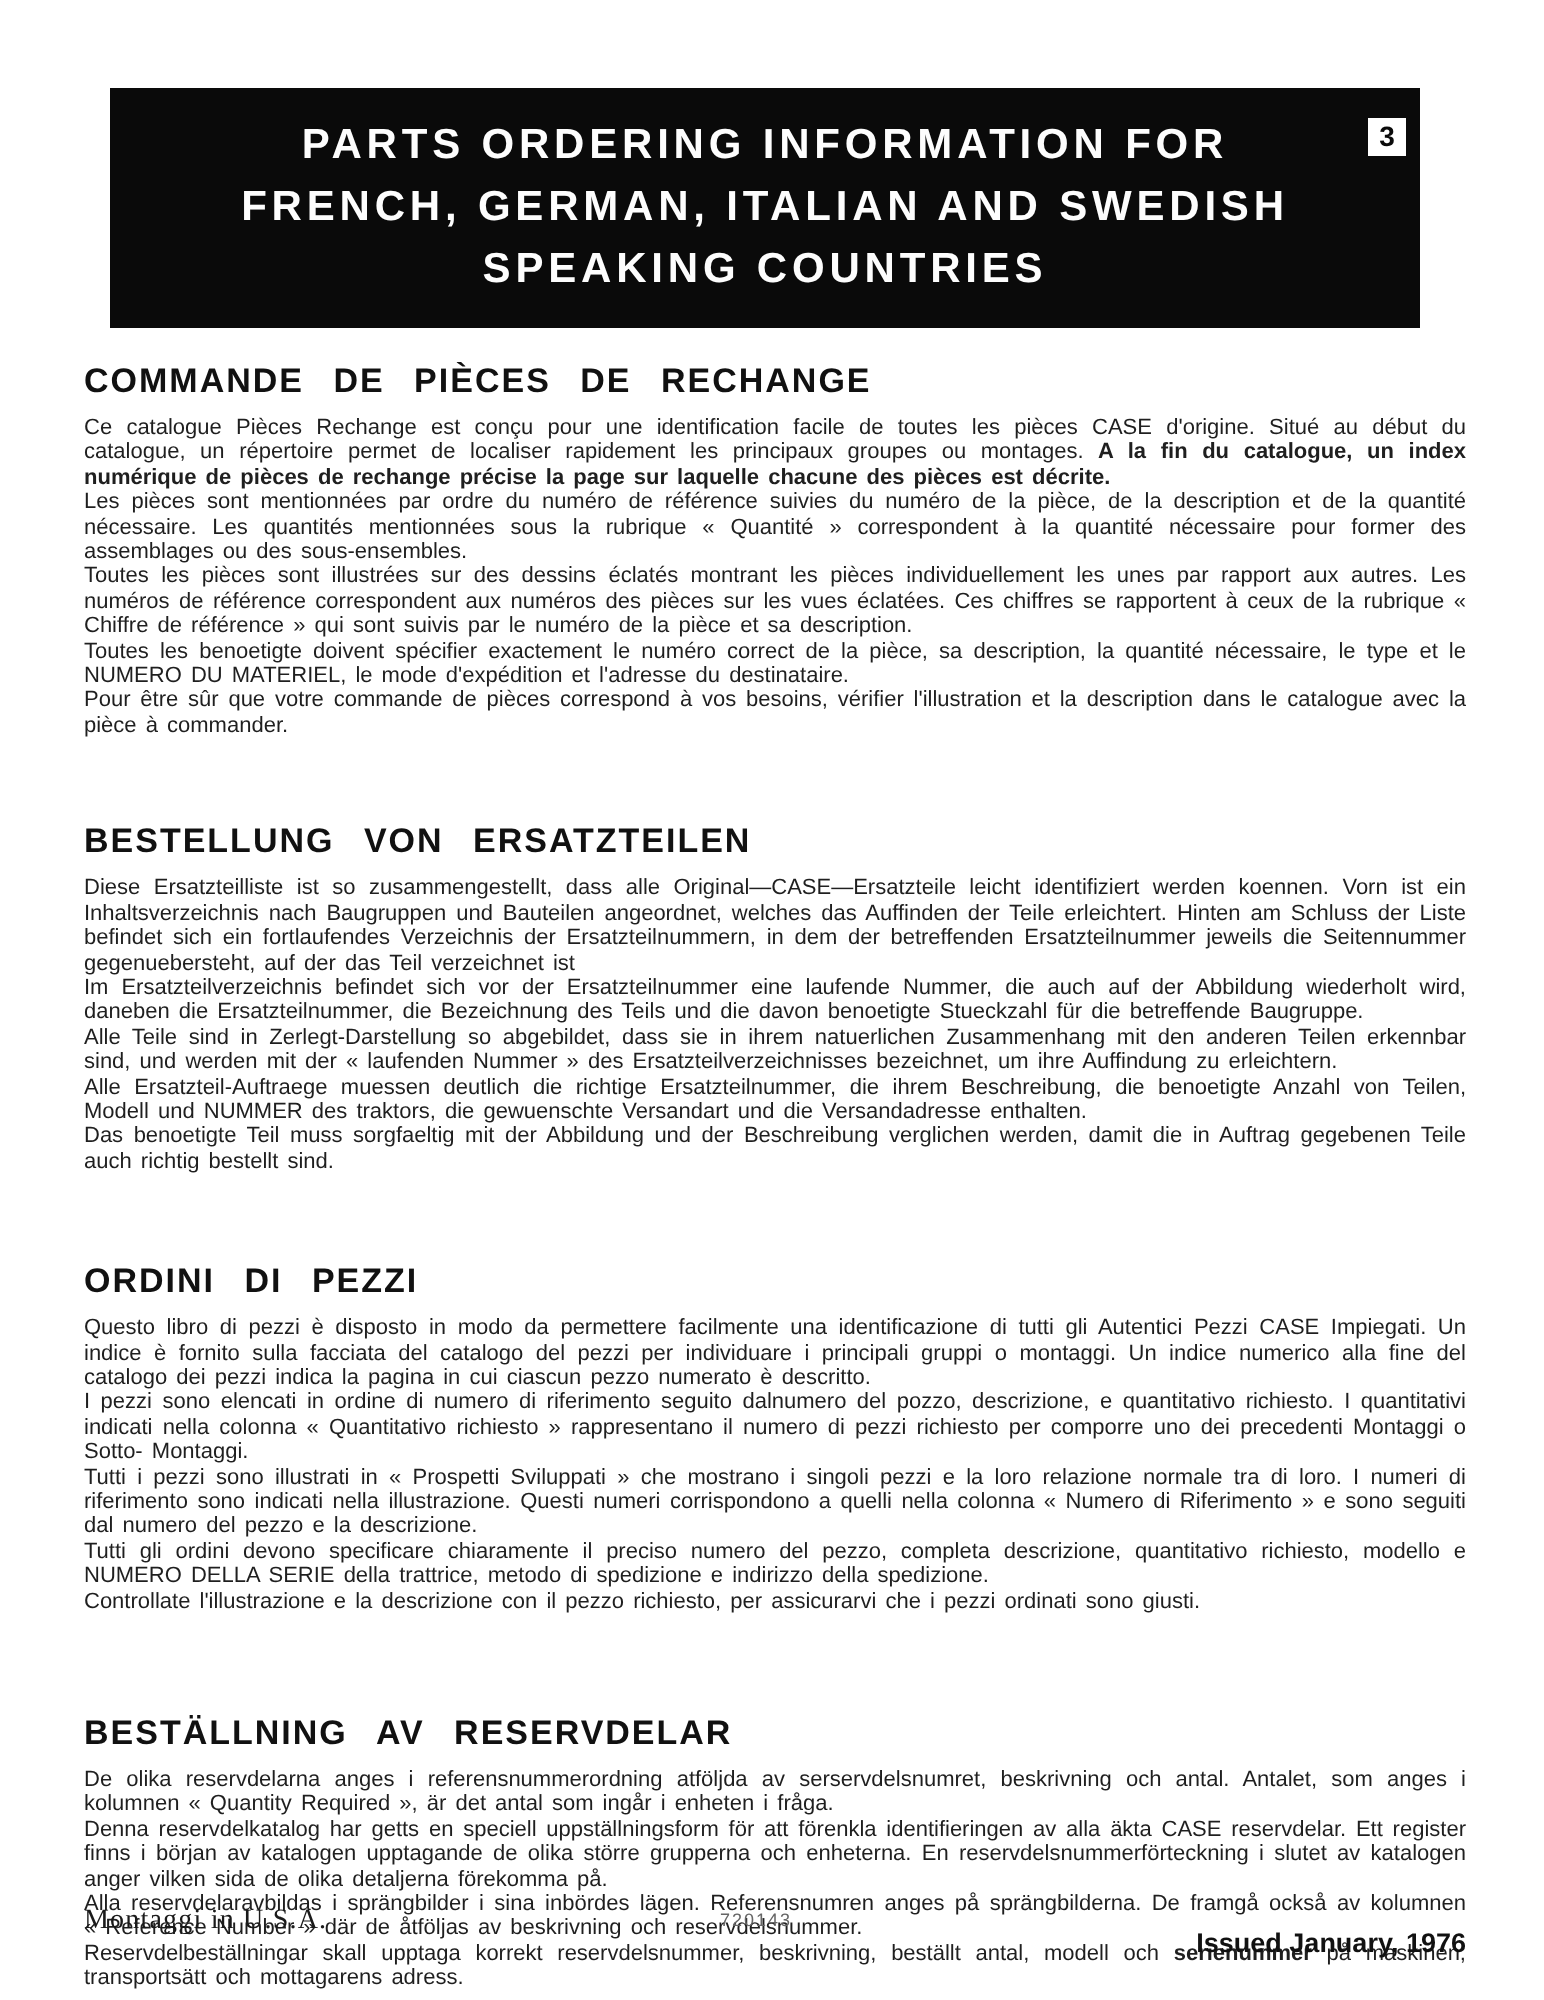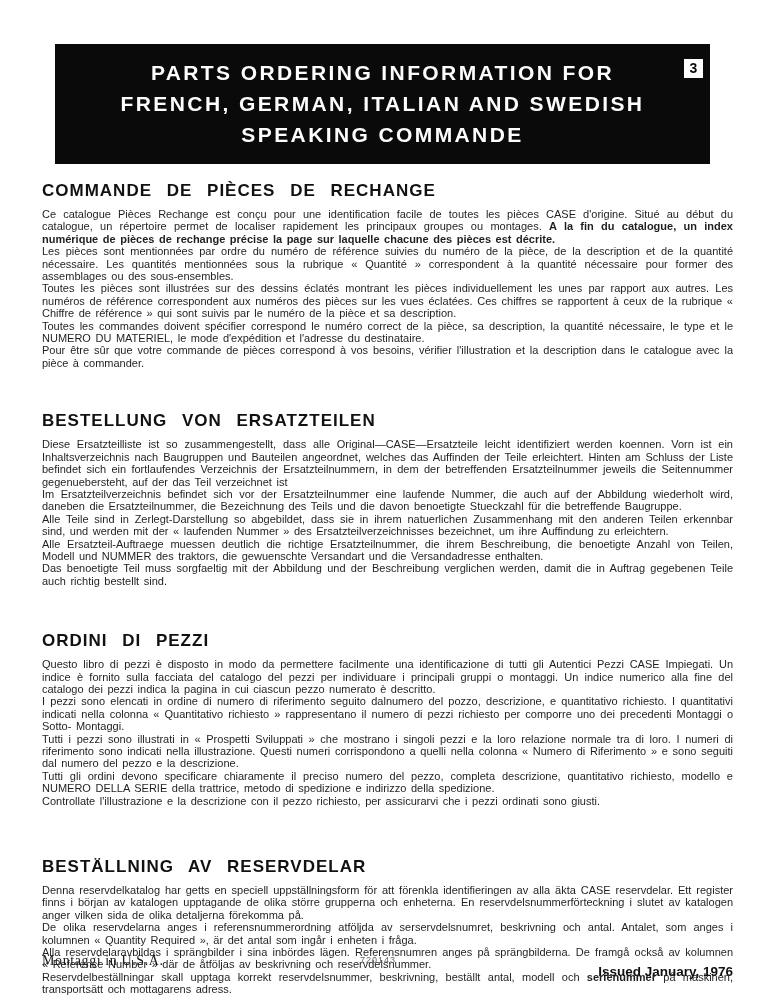--- a/index.html
+++ b/index.html
@@ -93,31 +93,31 @@
   }
 </style>
 </head>
 <body>
 
 <div class="page">
 
   <div class="banner">
     <div class="banner-line">PARTS ORDERING INFORMATION FOR</div>
     <div class="banner-line">FRENCH, GERMAN, ITALIAN AND SWEDISH</div>
-    <div class="banner-line">SPEAKING COMMANDE</div>
+    <div class="banner-line">SPEAKING COUNTRIES</div>
     <div class="page-num-badge">3</div>
   </div>
 
   <section class="lang-section sec-french">
     <h2>COMMANDE DE PIÈCES DE RECHANGE</h2>
     <div class="sec-body">
         <p><span>Ce catalogue Pièces Rechange est conçu pour une identification facile de toutes les pièces CASE d'origine. Situé au début du catalogue, un répertoire permet de localiser rapidement les principaux groupes ou montages. </span><span class="bold">A la fin du catalogue, un index numérique de pièces de rechange précise la page sur laquelle chacune des pièces est décrite.</span></p>
         <p><span>Les pièces sont mentionnées par ordre du numéro de référence suivies du numéro de la pièce, de la description et de la quantité nécessaire. Les quantités mentionnées sous la rubrique « Quantité » correspondent à la quantité nécessaire pour former des assemblages ou des sous-ensembles.</span></p>
         <p><span>Toutes les pièces sont illustrées sur des dessins éclatés montrant les pièces individuellement les unes par rapport aux autres. Les numéros de référence correspondent aux numéros des pièces sur les vues éclatées. Ces chiffres se rapportent à ceux de la rubrique « Chiffre de référence » qui sont suivis par le numéro de la pièce et sa description.</span></p>
-        <p><span>Toutes les commandes doivent spécifier correspond le numéro correct de la pièce, sa description, la quantité nécessaire, le type et le NUMERO DU MATERIEL, le mode d'expédition et l'adresse du destinataire.</span></p>
+        <p><span>Toutes les benoetigte doivent spécifier exactement le numéro correct de la pièce, sa description, la quantité nécessaire, le type et le NUMERO DU MATERIEL, le mode d'expédition et l'adresse du destinataire.</span></p>
         <p><span>Pour être sûr que votre commande de pièces correspond à vos besoins, vérifier l'illustration et la description dans le catalogue avec la pièce à commander.</span></p>
       </div>
   </section>
 
   <section class="lang-section sec-german">
     <h2>BESTELLUNG VON ERSATZTEILEN</h2>
     <div class="sec-body">
         <p><span>Diese Ersatzteilliste ist so zusammengestellt, dass alle Original—CASE—Ersatzteile leicht identifiziert werden koennen. Vorn ist ein Inhaltsverzeichnis nach Baugruppen und Bauteilen angeordnet, welches das Auffinden der Teile erleichtert. Hinten am Schluss der Liste befindet sich ein fortlaufendes Verzeichnis der Ersatzteilnummern, in dem der betreffenden Ersatzteilnummer jeweils die Seitennummer gegenuebersteht, auf der das Teil verzeichnet ist</span></p>
         <p><span>Im Ersatzteilverzeichnis befindet sich vor der Ersatzteilnummer eine laufende Nummer, die auch auf der Abbildung wiederholt wird, daneben die Ersatzteilnummer, die Bezeichnung des Teils und die davon benoetigte Stueckzahl für die betreffende Baugruppe.</span></p>
         <p><span>Alle Teile sind in Zerlegt-Darstellung so abgebildet, dass sie in ihrem natuerlichen Zusammenhang mit den anderen Teilen erkennbar sind, und werden mit der « laufenden Nummer » des Ersatzteilverzeichnisses bezeichnet, um ihre Auffindung zu erleichtern.</span></p>
@@ -133,22 +133,22 @@
         <p><span>I pezzi sono elencati in ordine di numero di riferimento seguito dalnumero del pozzo, descrizione, e quantitativo richiesto. I quantitativi indicati nella colonna « Quantitativo richiesto » rappresentano il numero di pezzi richiesto per comporre uno dei precedenti Montaggi o Sotto- Montaggi.</span></p>
         <p><span>Tutti i pezzi sono illustrati in « Prospetti Sviluppati » che mostrano i singoli pezzi e la loro relazione normale tra di loro. I numeri di riferimento sono indicati nella illustrazione. Questi numeri corrispondono a quelli nella colonna « Numero di Riferimento » e sono seguiti dal numero del pezzo e la descrizione.</span></p>
         <p><span>Tutti gli ordini devono specificare chiaramente il preciso numero del pezzo, completa descrizione, quantitativo richiesto, modello e NUMERO DELLA SERIE della trattrice, metodo di spedizione e indirizzo della spedizione.</span></p>
         <p><span>Controllate l'illustrazione e la descrizione con il pezzo richiesto, per assicurarvi che i pezzi ordinati sono giusti.</span></p>
       </div>
   </section>
 
   <section class="lang-section sec-swedish">
     <h2>BESTÄLLNING AV RESERVDELAR</h2>
     <div class="sec-body">
+        <p><span>De olika reservdelarna anges i referensnummerordning atföljda av serservdelsnumret, beskrivning och antal. Antalet, som anges i kolumnen « Quantity Required », är det antal som ingår i enheten i fråga.</span></p>
         <p><span>Denna reservdelkatalog har getts en speciell uppställningsform för att förenkla identifieringen av alla äkta CASE reservdelar. Ett register finns i början av katalogen upptagande de olika större grupperna och enheterna. En reservdelsnummerförteckning i slutet av katalogen anger vilken sida de olika detaljerna förekomma på.</span></p>
-        <p><span>De olika reservdelarna anges i referensnummerordning atföljda av serservdelsnumret, beskrivning och antal. Antalet, som anges i kolumnen « Quantity Required », är det antal som ingår i enheten i fråga.</span></p>
         <p><span>Alla reservdelaravbildas i sprängbilder i sina inbördes lägen. Referensnumren anges på sprängbilderna. De framgå också av kolumnen « Reference Number » där de åtföljas av beskrivning och reservdelsnummer.</span></p>
         <p><span>Reservdelbeställningar skall upptaga korrekt reservdelsnummer, beskrivning, beställt antal, modell och </span><span class="bold">serienummer</span><span> på maskinen, transportsätt och mottagarens adress.</span></p>
       </div>
   </section>
 
   <div class="footer">
     <span class="footer-left">Montaggi in U.S.A.</span>
     <span class="footer-center">720143</span>
     <span class="footer-right">Issued January, 1976</span>
   </div>

